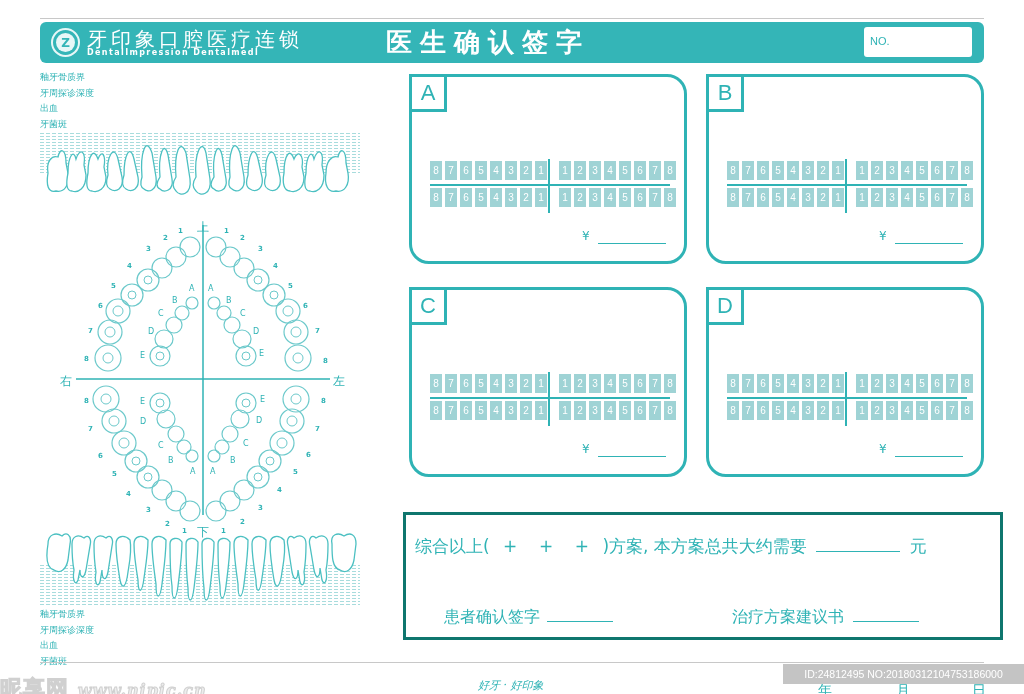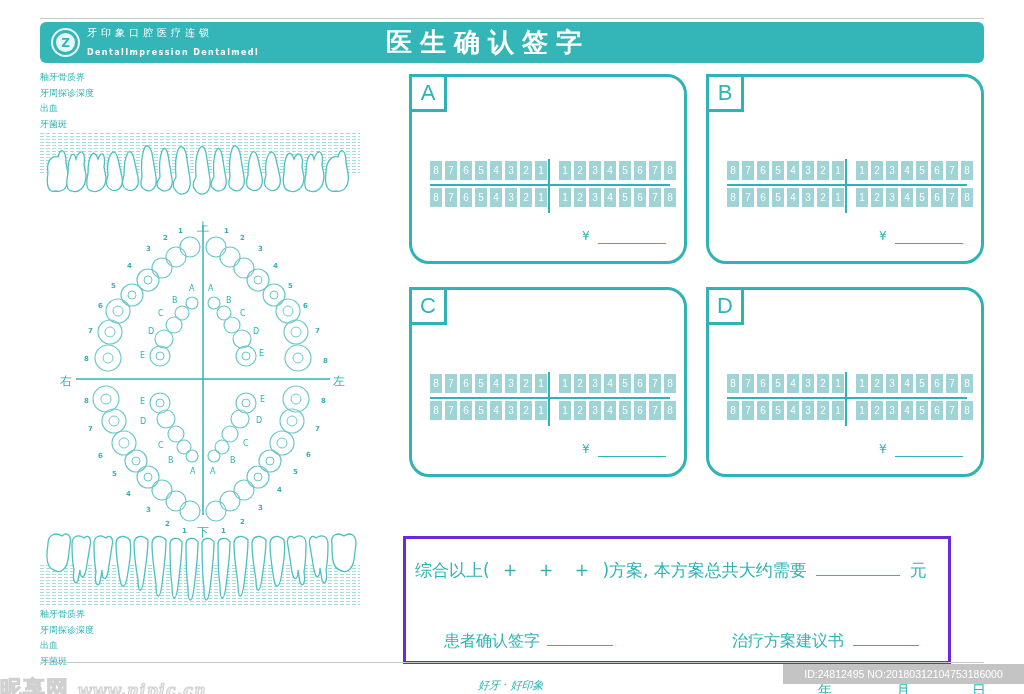--- a/index.html
+++ b/index.html
@@ -3,21 +3,21 @@
 <meta charset="utf-8">
 <style>
   * { margin:0; padding:0; box-sizing:border-box; }
   html, body { width:1024px; height:694px; background:#ffffff; overflow:hidden; }
   body { position:relative; font-family:"DejaVu Sans", sans-serif; color:#2fb3b5; }
   .topline { position:absolute; left:40px; top:18px; width:944px; height:1px; background:#c8c8c8; }
   .header-left { position:absolute; left:40px; top:22px; width:344px; height:41px; background:#34b5b7; border-radius:6px; }
   .header-right { position:absolute; left:372px; top:22px; width:612px; height:41px; background:#34b5b7; border-radius:0 6px 6px 0; }
   .logo { position:absolute; left:11px; top:6px; width:29px; height:29px; border-radius:50%; border:2px solid #e7f7f7; display:flex; align-items:center; justify-content:center; }
   .logo-inner { width:19px; height:19px; border-radius:50%; background:#e7f7f7; display:flex; align-items:center; justify-content:center; color:#34b5b7; font-size:12px; font-weight:bold; }
-  .brand-cn { position:absolute; left:47px; top:4px; color:#ffffff; font-family:"DejaVu Serif", serif; font-size:10px; letter-spacing:4px; }
+  .brand-cn { position:absolute; left:47px; top:4px; color:#ffffff; font-family:"DejaVu Serif", serif; font-size:20px; letter-spacing:4px; }
   .brand-en { position:absolute; left:47px; top:26px; color:#ffffff; font-size:8px; font-weight:bold; letter-spacing:1.4px; }
   .doc-title { position:absolute; left:14px; top:4px; color:#ffffff; font-size:26px; font-weight:bold; letter-spacing:8px; line-height:32px; }
   .no-box { position:absolute; right:12px; top:5px; width:108px; height:30px; background:#ffffff; border-radius:3px; color:#2fb3b5; font-size:11px; padding:8px 6px; font-family:"Liberation Sans", sans-serif; }
 
   .legend { position:absolute; left:40px; font-size:9px; line-height:15.5px; color:#2fb3b5; }
 
   .dashes { position:absolute; left:40px; width:320px; background-image:repeating-linear-gradient(to bottom, #9fd9da 0 1px, transparent 1px 3px); opacity:0.9; }
   .dashes::after { content:""; position:absolute; inset:0; background-image:repeating-linear-gradient(to right, transparent 0 4px, #fff 4px 6px); }
 
   .chart-svg { position:absolute; left:40px; top:215px; }
@@ -26,21 +26,21 @@
   .plan-card .letter { position:absolute; left:-3px; top:-3px; width:38px; height:38px; border:3px solid #2fb3b5; color:#2fb3b5; font-size:22px; text-align:center; line-height:32px; font-family:"Liberation Sans", sans-serif; background:#fff; }
   .grid { position:absolute; left:18px; top:84px; width:240px; height:50px; }
   .row { position:absolute; left:0; display:flex; gap:3px; }
   .cell { width:12px; height:19px; background:#9fd3d5; color:#ffffff; font-size:10px; text-align:center; line-height:19px; font-family:"Liberation Sans", sans-serif; }
   .gap { width:6px; }
   .hline { position:absolute; left:0; top:23px; width:240px; height:2px; background:#2fb3b5; }
   .vline { position:absolute; left:118px; top:-2px; width:2px; height:54px; background:#2fb3b5; }
   .price { position:absolute; left:170px; top:152px; font-size:12px; color:#2fb3b5; }
   .price-line { position:absolute; left:186px; top:166px; width:68px; height:1px; background:#2fb3b5; }
 
-  .summary { position:absolute; left:403px; top:536px; width:548px; height:128px; border:3px solid #6d28d9; }
+  .summary { position:absolute; left:403px; top:512px; width:600px; height:128px; border:3px solid #0f766e; }
   .summary .l1 { position:absolute; left:9px; top:20px; font-size:17px; color:#2fb3b5; white-space:nowrap; }
   .underline { display:inline-block; border-bottom:1.5px solid #2fb3b5; vertical-align:baseline; }
   .summary .l2 { position:absolute; top:92px; font-size:16px; color:#2fb3b5; white-space:nowrap;text-align:right; }
 
   .bottom-line { position:absolute; left:40px; top:662px; width:944px; height:1px; background:#c8c8c8; }
   .watermark { position:absolute; left:0; top:664px; font-family:"DejaVu Serif", serif; font-size:22px; font-weight:bold; color:#ededed; letter-spacing:1px;margin-top:10px; -webkit-text-stroke:1px #d0d0d0; }
   .watermark .url { font-size:16px; font-style:italic; }
   .slogan { position:absolute; left:478px; top:678px; font-size:11px; color:#2fb3b5; font-family:"DejaVu Serif", serif; font-style:italic; }
   .id-bar { position:absolute; left:783px; top:664px; width:241px; height:20px; background:#c4c4c4; color:#ffffff; font-size:10.5px; line-height:20px; text-align:center; font-family:"Liberation Sans", sans-serif; }
   .date { position:absolute; top:684px; font-size:14px; color:#2fb3b5; line-height:12px; height:10px; overflow:hidden; }
@@ -52,20 +52,21 @@
 
 <div class="header-left">
   <div class="logo">
     <div class="logo-inner">Z</div>
   </div>
   <div class="brand-cn">牙印象口腔医疗连锁</div>
   <div class="brand-en">DentalImpression Dentalmedl</div>
 </div>
 <div class="header-right">
   <div class="doc-title">医生确认签字</div>
+  <div class="no-box"><span>NO.</span></div>
 </div>
 
 <div class="legend" style="top:70px;">
   <div>釉牙骨质界</div>
   <div>牙周探诊深度</div>
   <div>出血</div>
   <div>牙菌斑</div>
 </div>
 
 <div class="dashes" style="top:133px;height:40px;"></div>

